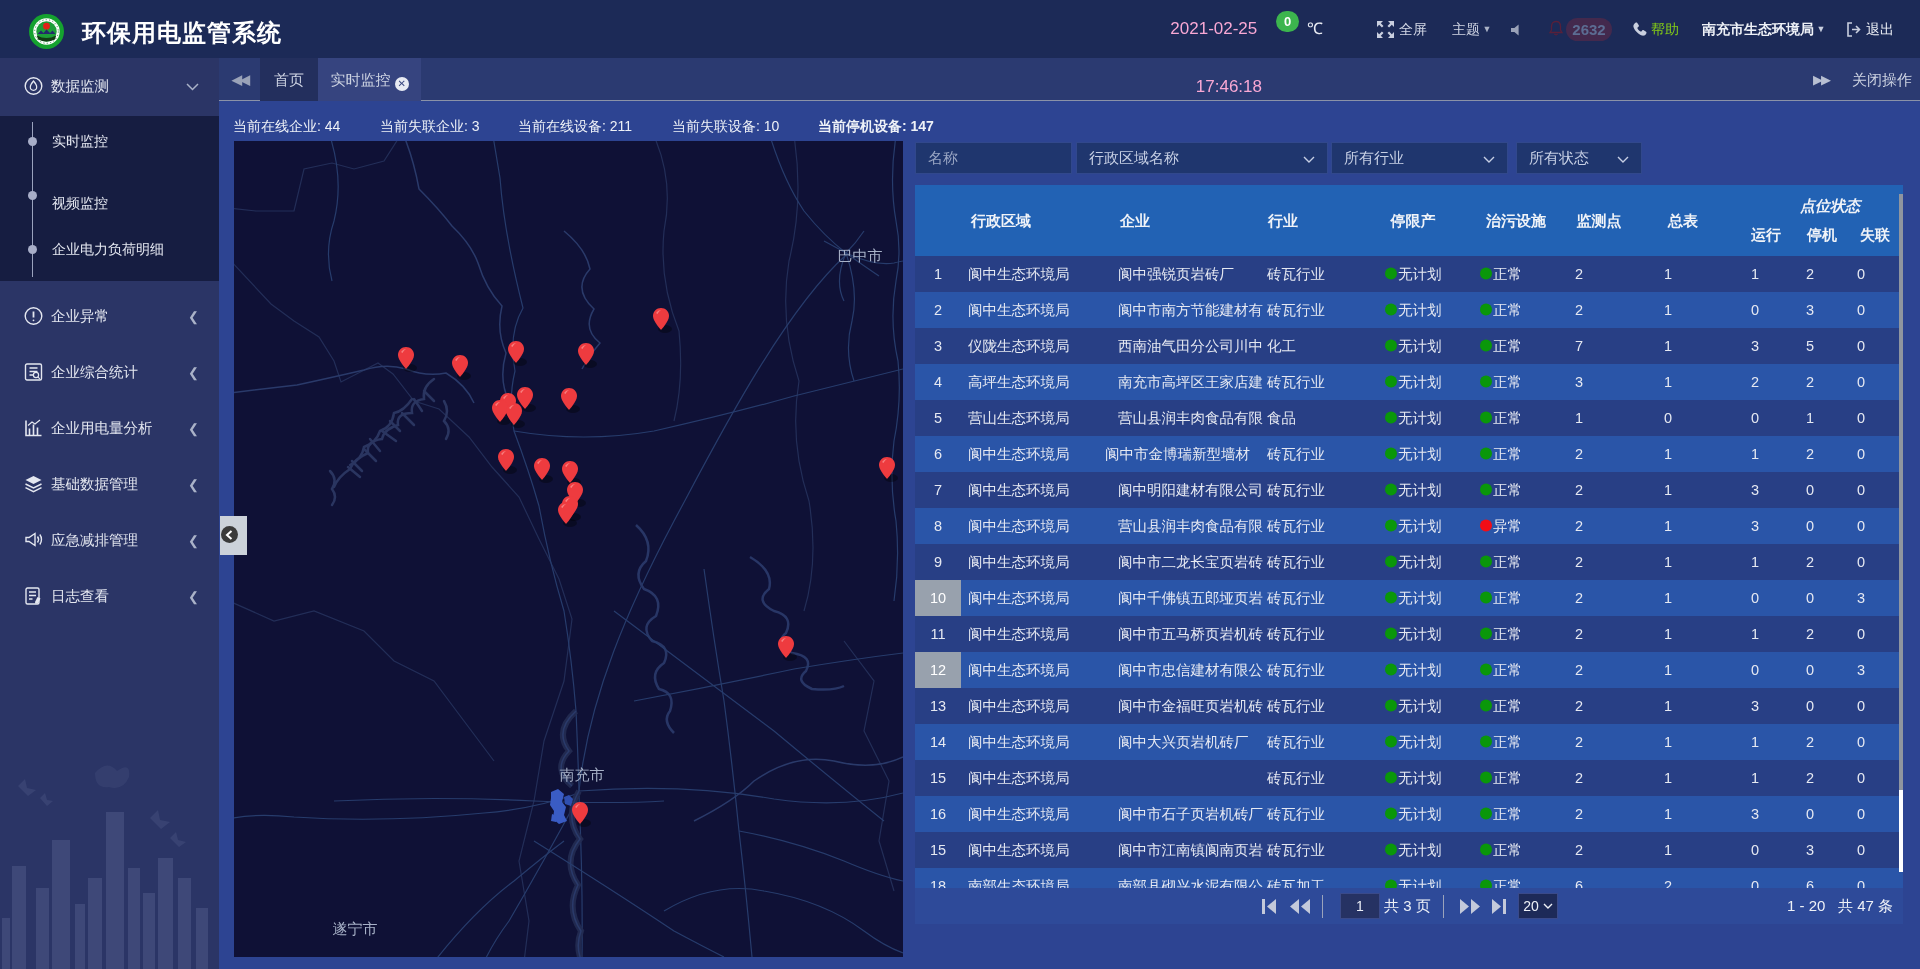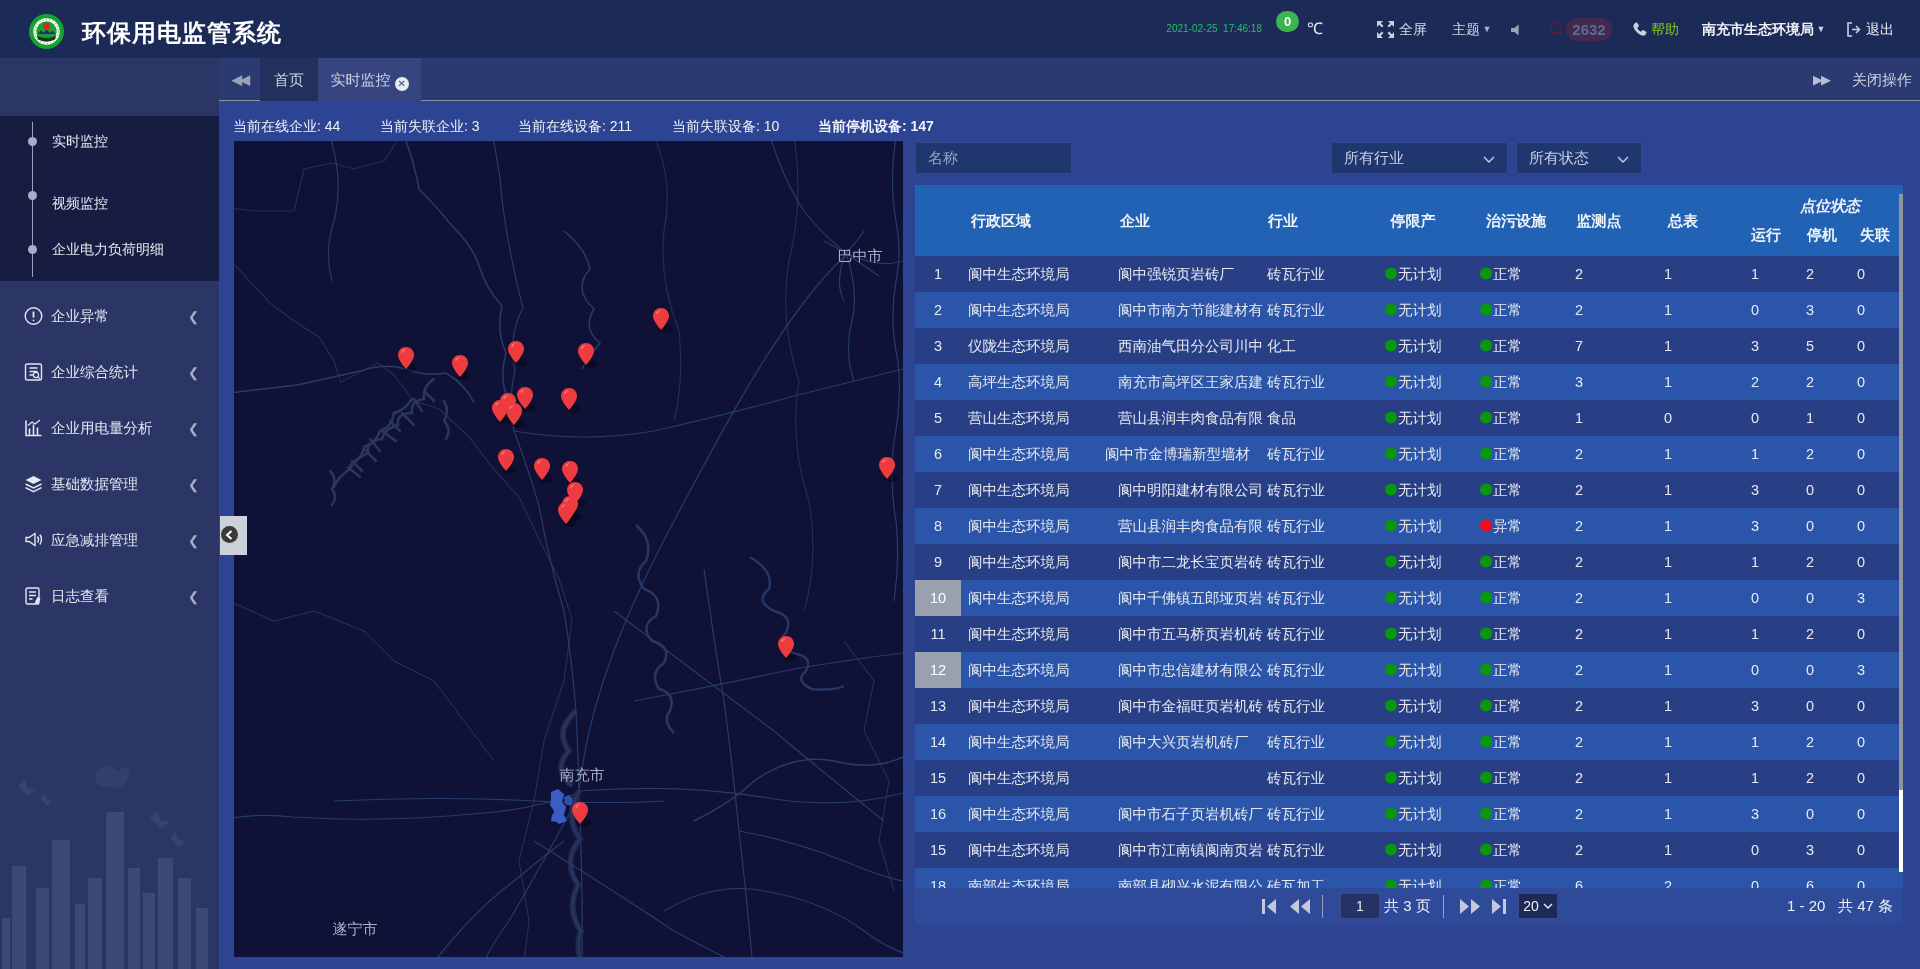--- a/index.html
+++ b/index.html
@@ -44,21 +44,21 @@
     <circle cx="17.5" cy="17.5" r="13.2" fill="#fff"></circle>
     <circle cx="17.5" cy="17.5" r="10.2" fill="#1d9e38"></circle>
     <circle cx="17.5" cy="12.2" r="3.4" fill="#e32118"></circle>
     <path d="M8.5 20 L12 16.5 L14.5 19 L17.5 15.5 L21 19 L23.5 16.5 L26.5 20 Z" fill="#232a6b"></path>
     <path d="M7.8 21.5 Q17.5 26.5 27.2 21.5 L26 25.5 Q17.5 29.5 9 25.5 Z" fill="#123c14"></path>
     <g fill="none" stroke="#2a8a3a" stroke-width="0.9" stroke-dasharray="1.2 2.2">
       <circle cx="17.5" cy="17.5" r="11.8"></circle>
     </g>
   </svg>
   <div id="title">环保用电监管系统</div>
-  <div class="hitem" style="left:1110px; width:152px; text-align:right; font-size:10px; color:#22c55e;">2021-02-25&nbsp; 17:46:18</div>
+  <div class="hitem" style="left:1110px; width:152px; text-align:right; font-size:17px; color:#f9a8d4;">2021-02-25&nbsp; 17:46:18</div>
   <div class="abs" style="left:1276px; top:11px; width:23px; height:21px; border-radius:11px; background:#3cb54e; color:#fff; font-size:13px; font-weight:bold; text-align:center; line-height:21px;">0</div>
   <div class="hitem" style="left:1307px; color:#e8ebf3; font-size:16px;">℃</div>
   <svg class="abs" style="left:1377px; top:21px;" width="17" height="17" viewBox="0 0 17 17" fill="#c9cfdf">
     <path d="M0 0 L6 0 L3.8 2.2 L6.5 4.9 L4.9 6.5 L2.2 3.8 L0 6 Z"></path>
     <path d="M17 0 L17 6 L14.8 3.8 L12.1 6.5 L10.5 4.9 L13.2 2.2 L11 0 Z"></path>
     <path d="M0 17 L0 11 L2.2 13.2 L4.9 10.5 L6.5 12.1 L3.8 14.8 L6 17 Z"></path>
     <path d="M17 17 L11 17 L13.2 14.8 L10.5 12.1 L12.1 10.5 L14.8 13.2 L17 11 Z"></path>
   </svg>
   <div class="hitem" style="left:1399px; color:#d2d7e5;">全屏</div>
   <div class="hitem" style="left:1452px; color:#d2d7e5;">主题<span style="font-size:9px; color:#aab2c6; vertical-align:2px;"> ▼</span></div>
@@ -75,20 +75,30 @@
   </svg>
   <div class="hitem" style="left:1651px; color:#84cc16;">帮助</div>
   <div class="hitem" style="left:1702px; color:#eef1f7; font-weight:bold;">南充市生态环境局<span style="font-size:9px; color:#c9cfdf; font-weight:normal; vertical-align:2px;"> ▼</span></div>
   <svg class="abs" style="left:1846px; top:22px;" width="15" height="15" viewBox="0 0 15 15" fill="none" stroke="#c9cfdf" stroke-width="1.6">
     <path d="M6 1 L2 1 L2 14 L6 14" fill="none"></path>
     <path d="M6 7.5 L13 7.5 M10 4 L13.5 7.5 L10 11" fill="none"></path>
   </svg>
   <div class="hitem" style="left:1866px; color:#eef1f7;">退出</div>
 </div>
 <div id="sidebar">
+  <div class="mitem" style="top:0;">
+    <svg width="19" height="19" viewBox="0 0 19 19" fill="none" stroke="#e4e7f0" stroke-width="1.4">
+      <circle cx="9.5" cy="9.5" r="8.3"></circle>
+      <path d="M9.5 4.5 C9.5 4.5 6.3 8.2 6.3 10.6 A3.2 3.2 0 0 0 12.7 10.6 C12.7 8.2 9.5 4.5 9.5 4.5 Z" stroke-width="1.2"></path>
+    </svg>
+    <span class="txt">数据监测</span>
+      <svg style="position:absolute; left:auto; right:20px; top:25px; transform:none;" width="13" height="8" viewBox="0 0 13 8" fill="none" stroke="#aab2c8" stroke-width="1.5">
+        <path d="M1 1 L6.5 6.5 L12 1"></path>
+      </svg>
+  </div>
   <div id="submenu">
     <div style="position:absolute; left:32px; top:6px; width:1px; height:155px; background:#9aa2bd;"></div>
     <div style="position:absolute; left:28px; top:21px; width:9px; height:9px; border-radius:50%; background:#a8aec8;"></div>
     <div style="position:absolute; left:28px; top:75px; width:9px; height:9px; border-radius:50%; background:#a8aec8;"></div>
     <div style="position:absolute; left:28px; top:129px; width:9px; height:9px; border-radius:50%; background:#a8aec8;"></div>
     <div class="smitem" style="top:26px;">实时监控</div>
     <div class="smitem" style="top:88px;">视频监控</div>
     <div class="smitem" style="top:134px;">企业电力负荷明细</div>
   </div>
   <div class="mitem" style="top:230px;">
@@ -300,20 +310,23 @@
       <ellipse cx="556" cy="516" rx="7" ry="4" fill="#000" opacity="0.35"></ellipse>
           <path transform="translate(544,495)" d="M8 0 C3.5 0 0 3.5 0 8 C0 13.5 8 22 8 22 C8 22 16 13.5 16 8 C16 3.5 12.5 0 8 0 Z" fill="#ee3b3f"></path>
           <path transform="translate(544,495)" d="M3 5 Q5 2.2 8 2 Q5.5 3.5 4.5 6 Z" fill="#f87f7f"></path>
       <ellipse cx="350" cy="682" rx="7" ry="4" fill="#000" opacity="0.35"></ellipse>
           <path transform="translate(338,661)" d="M8 0 C3.5 0 0 3.5 0 8 C0 13.5 8 22 8 22 C8 22 16 13.5 16 8 C16 3.5 12.5 0 8 0 Z" fill="#ee3b3f"></path>
           <path transform="translate(338,661)" d="M3 5 Q5 2.2 8 2 Q5.5 3.5 4.5 6 Z" fill="#f87f7f"></path>
     </g>
   </svg>
   </div>
   <div class="fbox" style="left:696px; width:157px; padding-left:12px; color:#9aa6c4;">名称</div>
+  <div class="fbox" style="left:857px; width:252px; padding-left:12px;">行政区域名称<svg style="position:absolute; right:12px; top:13px;" width="12" height="7" viewBox="0 0 12 7" fill="none" stroke="#c6cfe4" stroke-width="1.4">
+        <path d="M1 1 L6 6 L11 1"></path>
+      </svg></div>
   <div class="fbox" style="left:1112px; width:177px; padding-left:12px;">所有行业<svg style="position:absolute; right:12px; top:13px;" width="12" height="7" viewBox="0 0 12 7" fill="none" stroke="#c6cfe4" stroke-width="1.4">
         <path d="M1 1 L6 6 L11 1"></path>
       </svg></div>
   <div class="fbox" style="left:1297px; width:126px; padding-left:12px;">所有状态<svg style="position:absolute; right:12px; top:13px;" width="12" height="7" viewBox="0 0 12 7" fill="none" stroke="#c6cfe4" stroke-width="1.4">
         <path d="M1 1 L6 6 L11 1"></path>
       </svg></div>
   <div id="tableh">
     <div class="th" style="left:86px;">行政区域</div>
     <div class="th" style="left:220px;">企业</div>
     <div class="th" style="left:368px;">行业</div>

